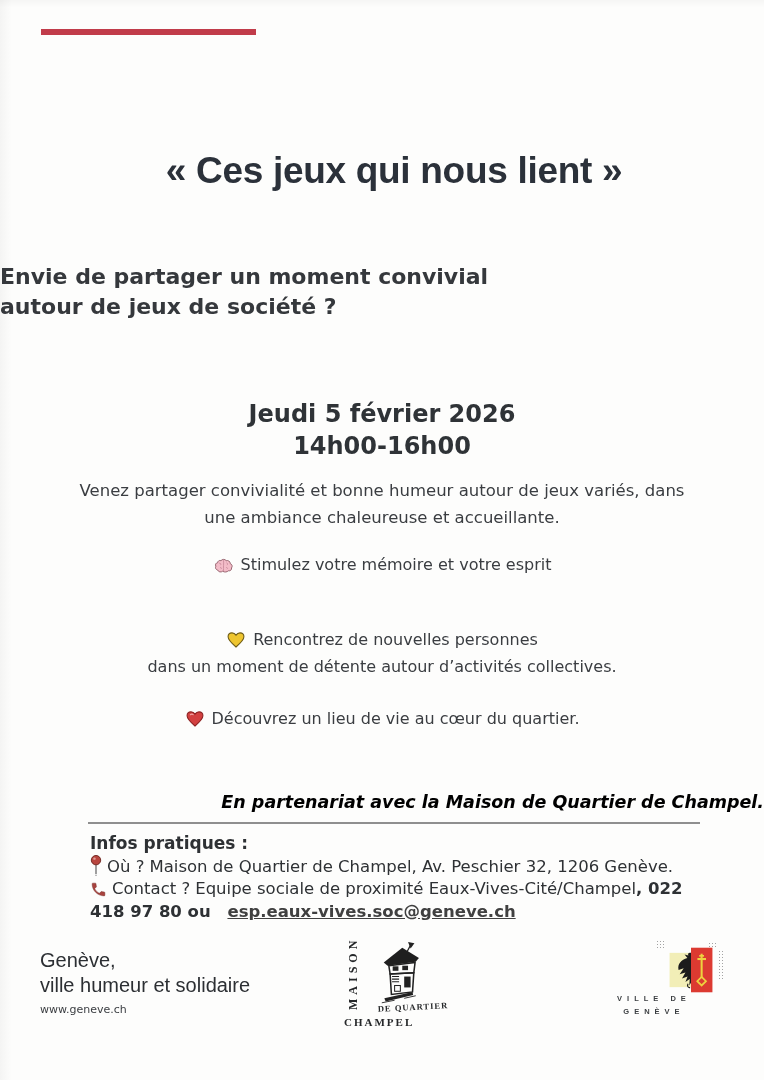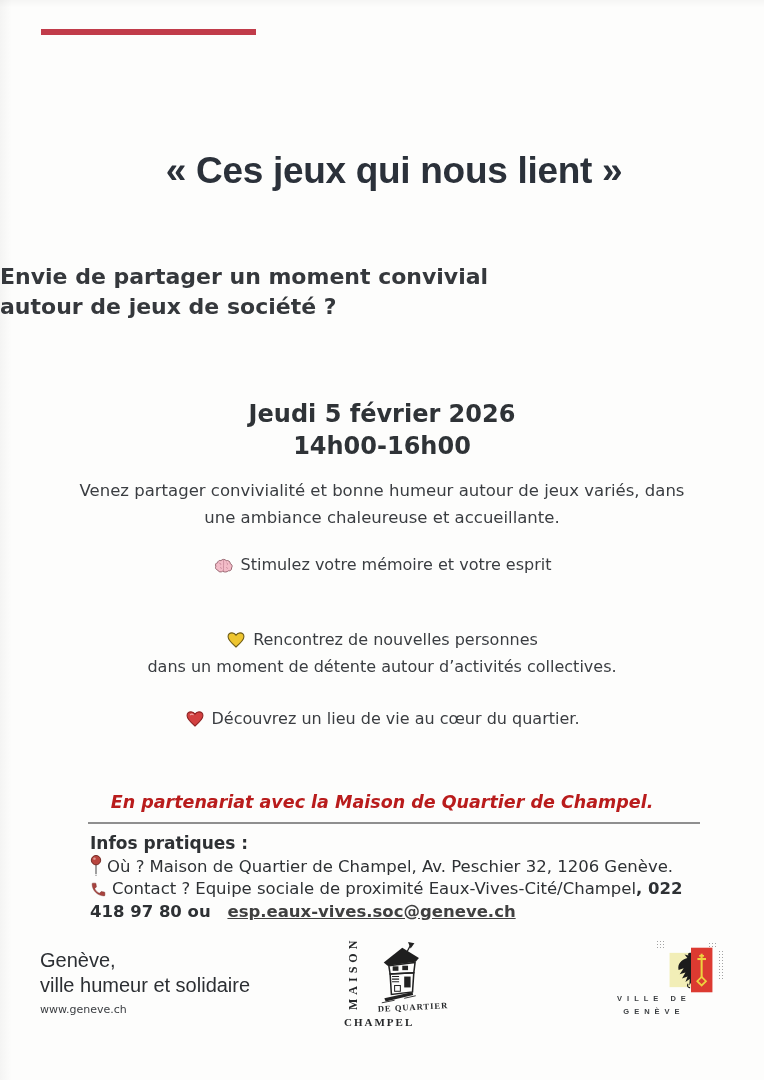--- a/index.html
+++ b/index.html
@@ -48,22 +48,22 @@
   .bullet{
     position:absolute;left:0;width:100%;
     text-align:center;font-size:16px;line-height:27px;
   }
   .bullet-brain{top:551px;}
   .bullet-yellow{top:626px;}
   .bullet-red{top:705px;}
   .bullet svg{vertical-align:-4px;margin-right:7px;}
   .partnership{
     position:absolute;top:792px;left:0;width:100%;
-    text-align:center;margin:0;
-    font-style:italic;font-weight:700;font-size:17.5px;color:#b91c1c;
+    text-align:right;margin:0;
+    font-style:italic;font-weight:700;font-size:17.5px;color:#000000;
   }
   .divider{position:absolute;left:88px;top:822px;width:612px;height:0;border-top:2px solid #8f8f8f;}
   .infos{
     position:absolute;left:90px;top:832px;width:628px;
     font-size:16.5px;line-height:22.5px;color:#2e3134;
   }
   .infos-heading{font-weight:700;font-size:17px;}
   .infos-row{white-space:nowrap;}
   .infos-label{font-weight:400;margin-right:5px;}
   .infos-bold{font-weight:700;}

